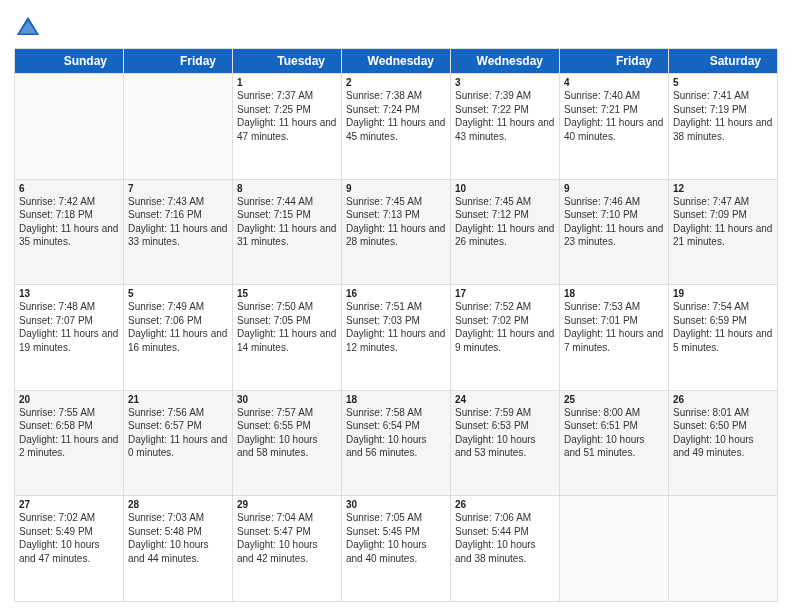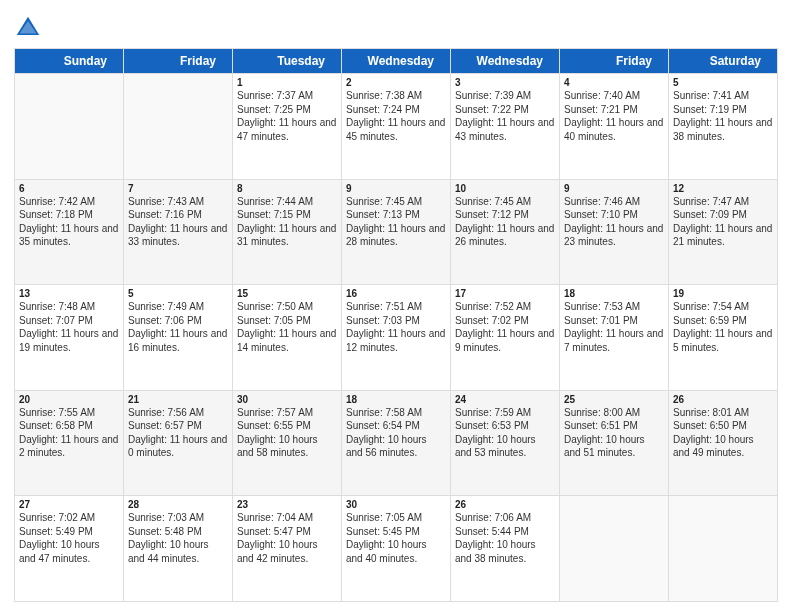--- a/index.html
+++ b/index.html
@@ -246,21 +246,21 @@
         <tr>
           <td>
             <span class="day-number">27</span>
             <div class="day-info">Sunrise: 7:02 AM<br>Sunset: 5:49 PM<br>Daylight: 10 hours and 47 minutes.</div>
           </td>
           <td>
             <span class="day-number">28</span>
             <div class="day-info">Sunrise: 7:03 AM<br>Sunset: 5:48 PM<br>Daylight: 10 hours and 44 minutes.</div>
           </td>
           <td>
-            <span class="day-number">23</span>
+            <span class="day-number">29</span>
             <div class="day-info">Sunrise: 7:04 AM<br>Sunset: 5:47 PM<br>Daylight: 10 hours and 42 minutes.</div>
           </td>
           <td>
             <span class="day-number">30</span>
             <div class="day-info">Sunrise: 7:05 AM<br>Sunset: 5:45 PM<br>Daylight: 10 hours and 40 minutes.</div>
           </td>
           <td>
             <span class="day-number">26</span>
             <div class="day-info">Sunrise: 7:06 AM<br>Sunset: 5:44 PM<br>Daylight: 10 hours and 38 minutes.</div>
           </td>

